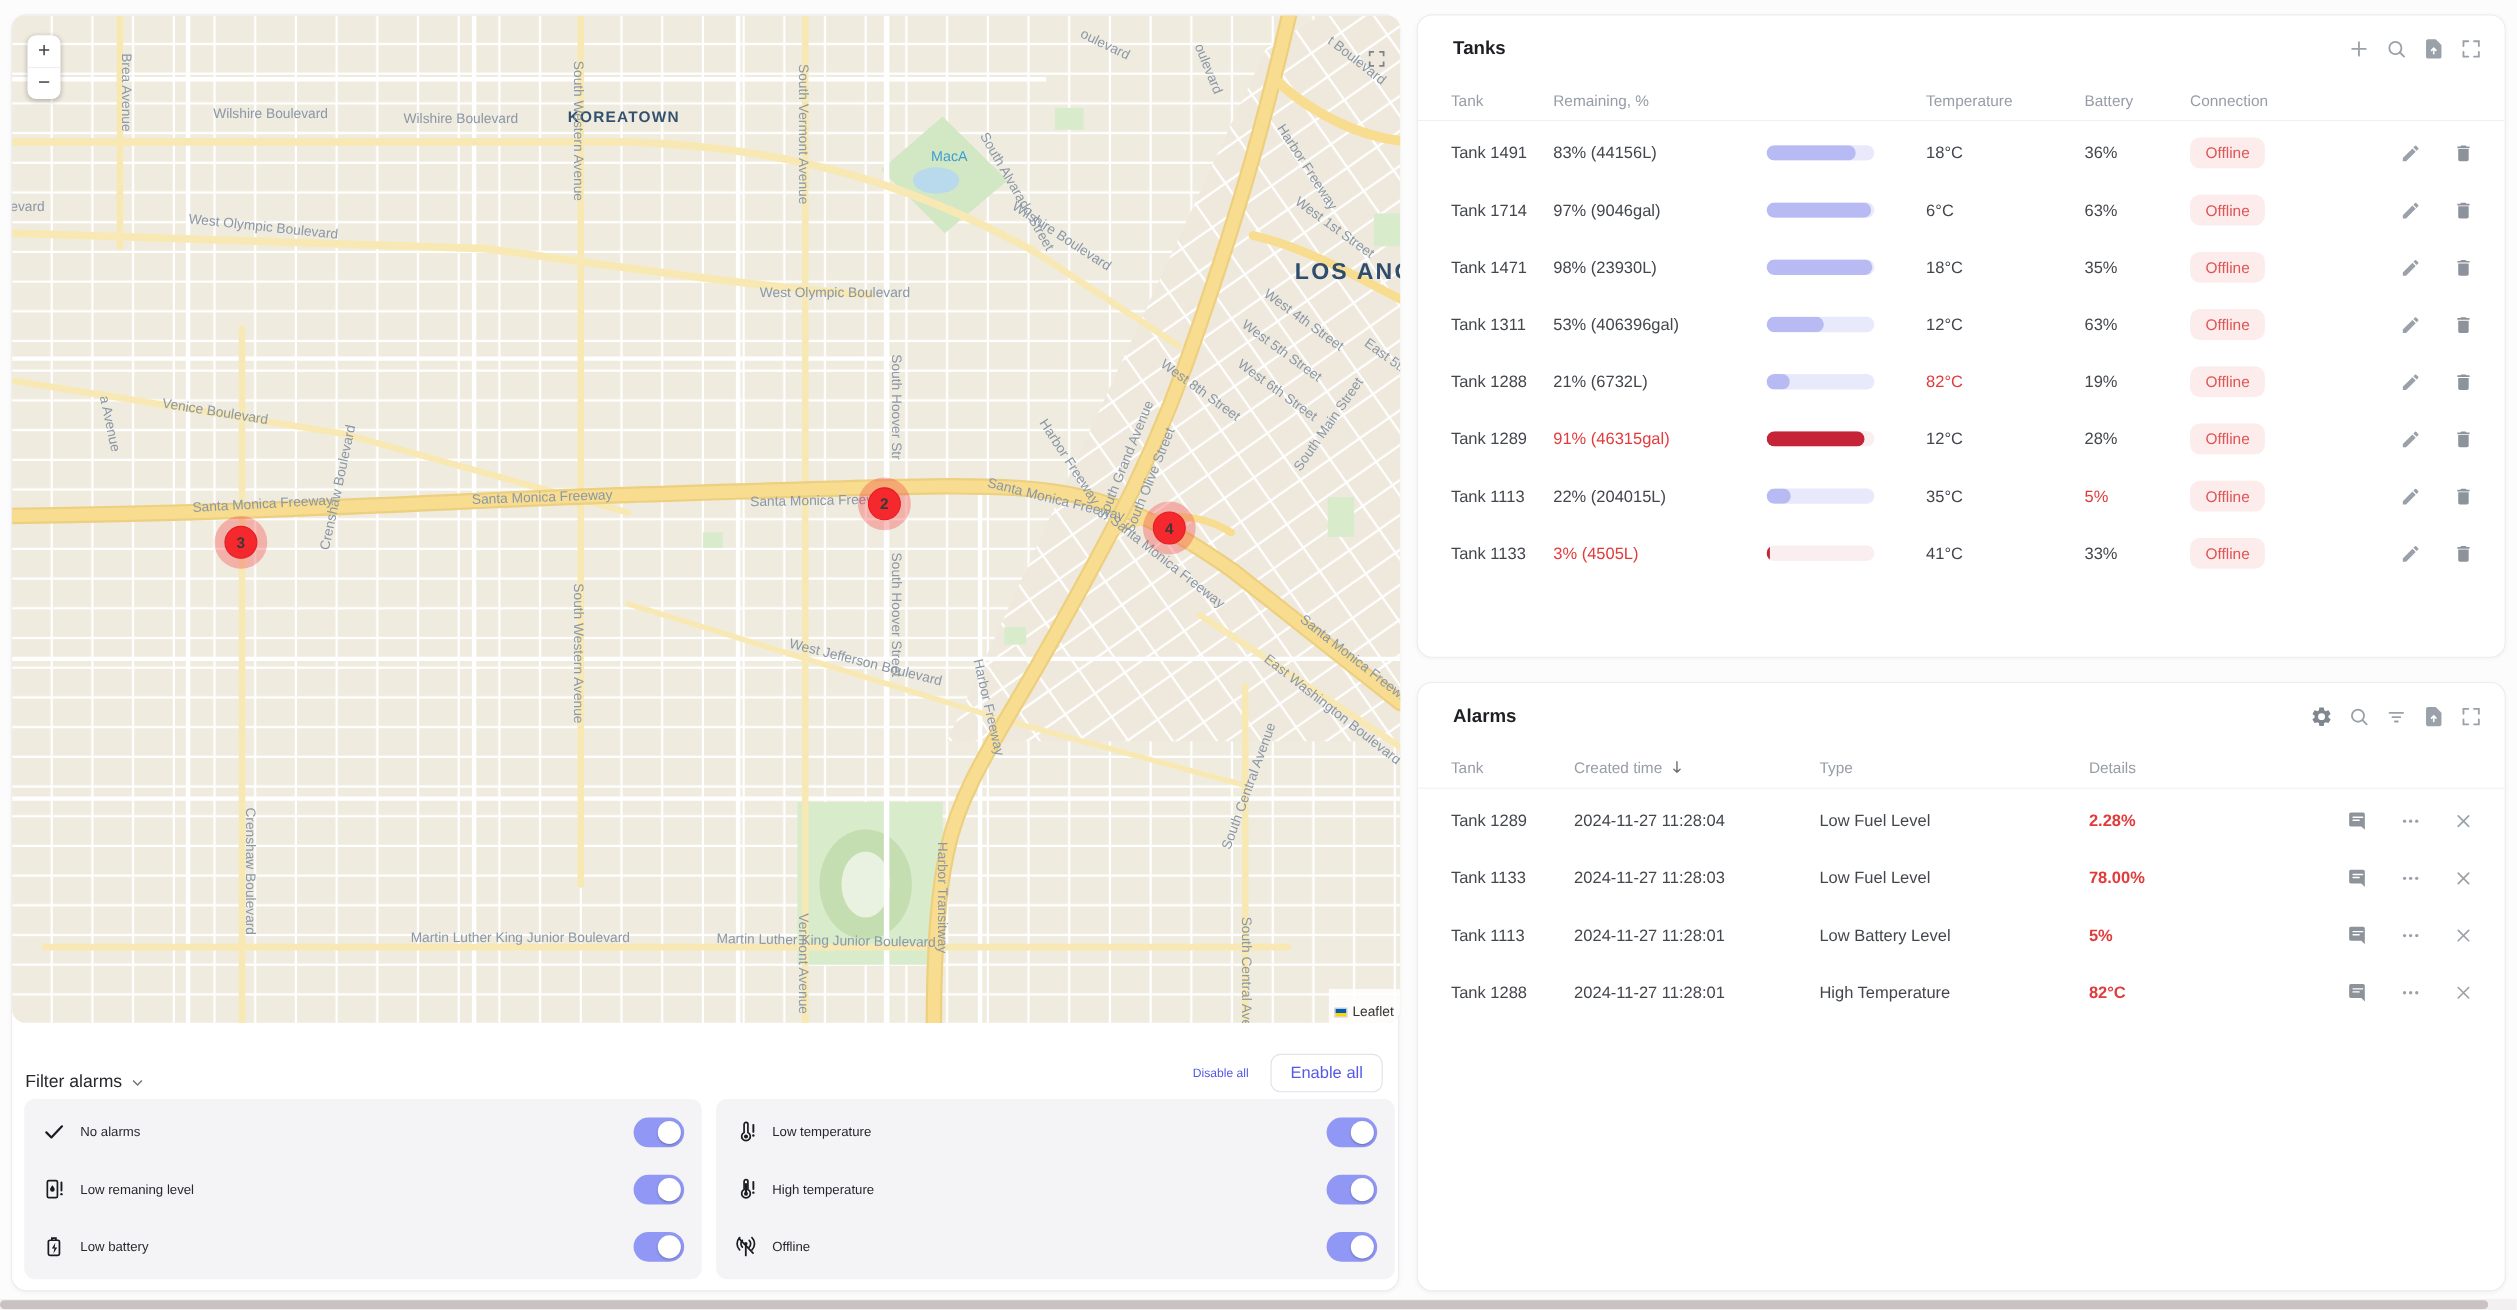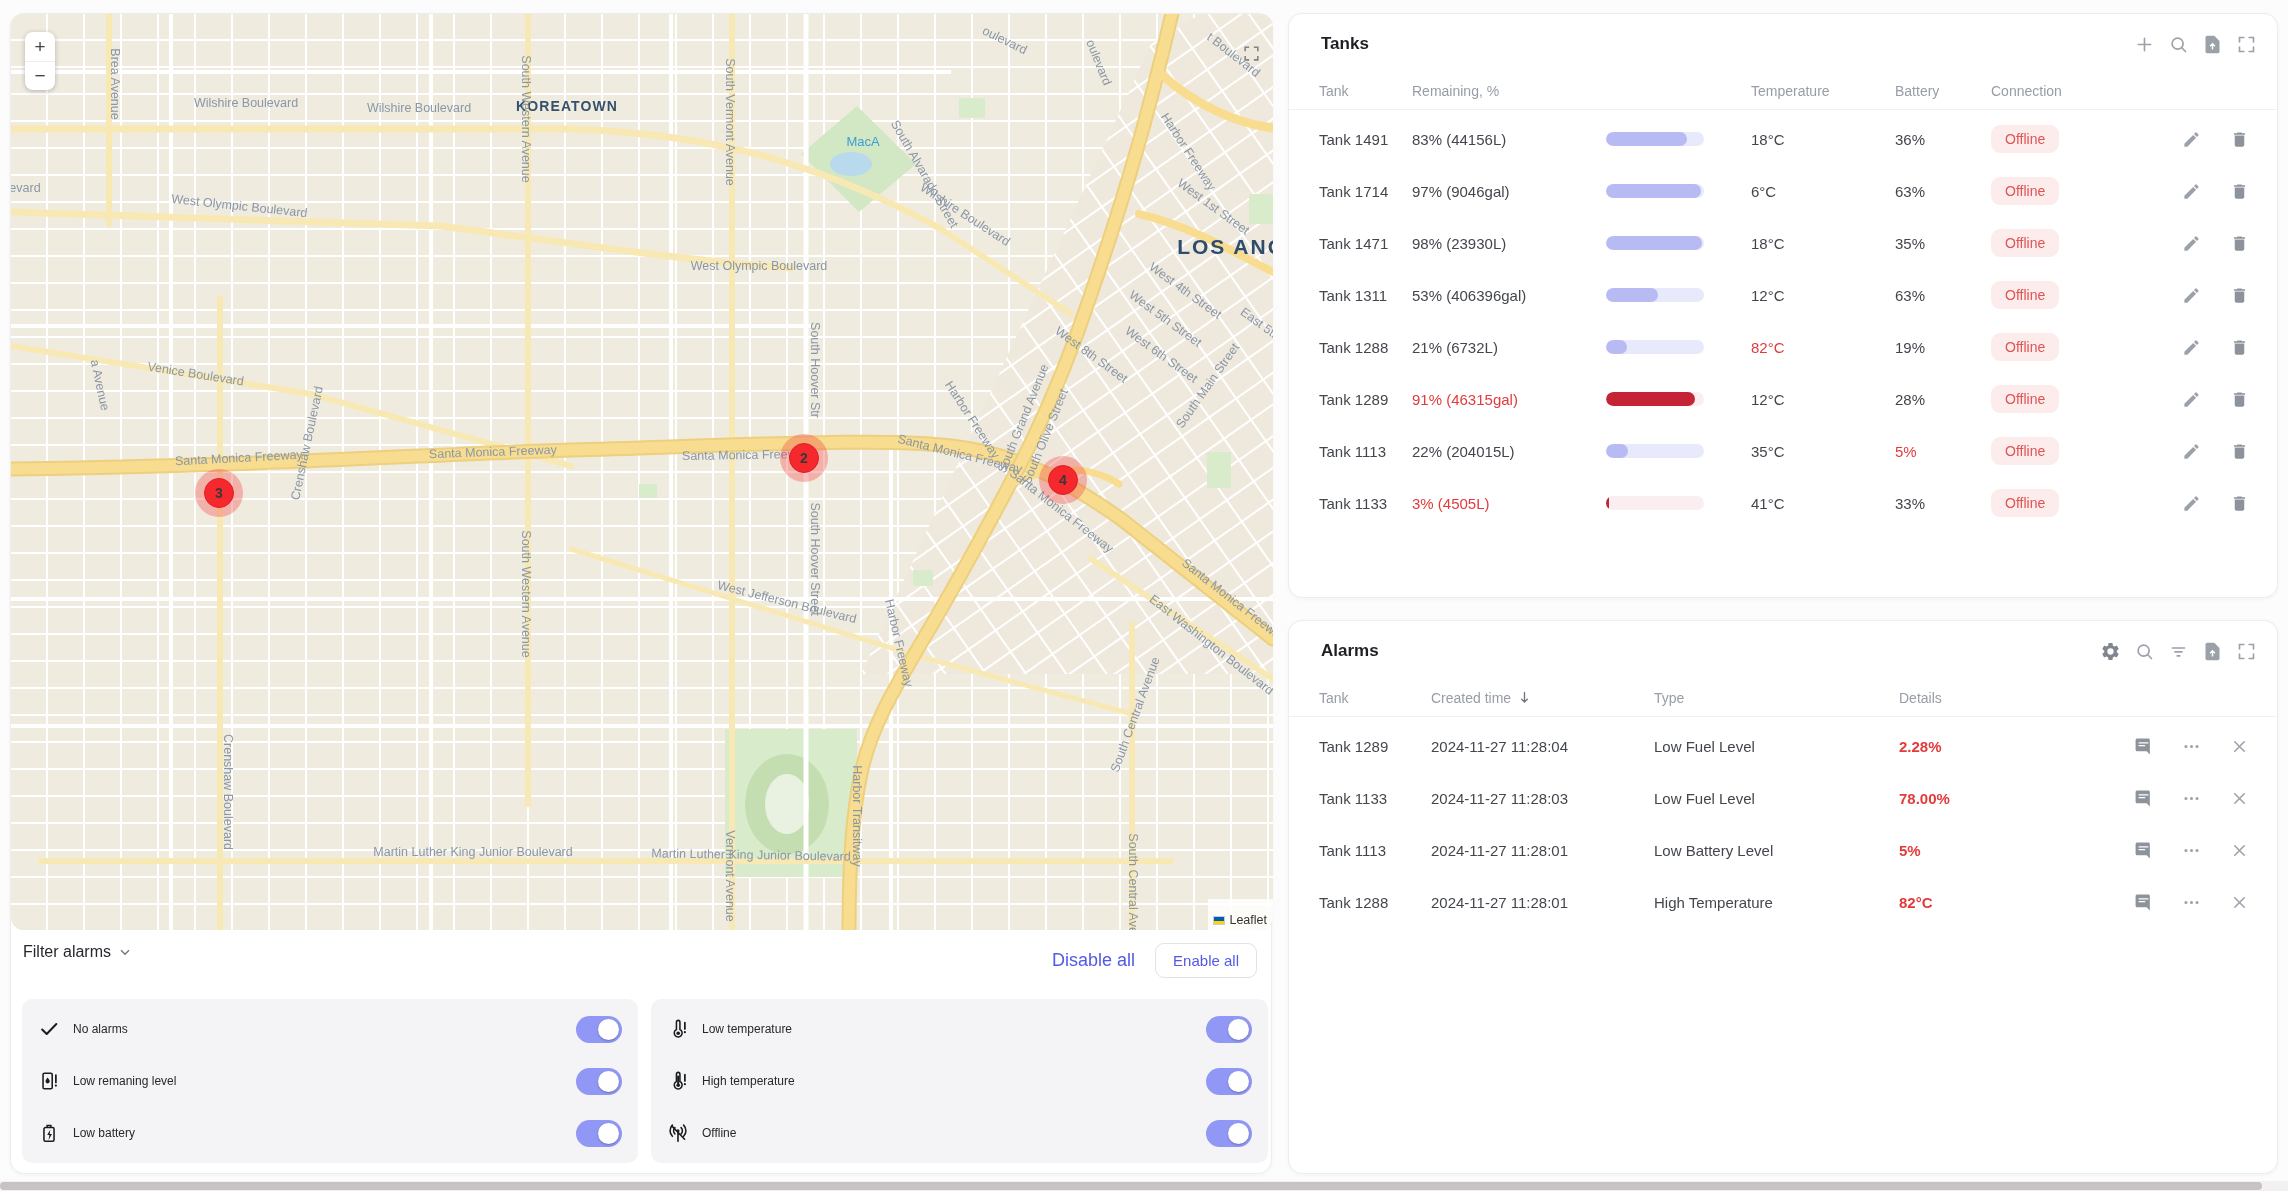--- a/index.html
+++ b/index.html
@@ -48,26 +48,26 @@
   .attrib {
     position:absolute; right:0; bottom:0; z-index:5;
     background:rgba(255,255,255,.82); padding:14px 6px 3px 5px;
     font-size:12.5px; color:#333; display:flex; align-items:center; gap:4px;
   }
   .flag { width:12px; height:9px; display:inline-block; border:0.5px solid #ccc;
     background:linear-gradient(#005BBB 50%, #FFD500 50%); }
   
   .filter-head {
     position:absolute; left:12px; right:14px; top:929px; height:50px;
-    display:flex; align-items:flex-start;
+    display:flex; align-items:flex-end;
   }
   .filter-title { display:flex; align-items:center; gap:6px; font-size:16px; color:#26282d; cursor:pointer; }
   .filter-title svg { color:#70757c; }
   .filter-actions { margin-left:auto; display:flex; align-items:center; gap:20px; }
-  .btn-text { color:#5359e6; font-size:18px; font-weight:500; cursor:pointer; }
+  .btn-text { color:#5359e6; font-size:11px; font-weight:500; cursor:pointer; }
   .btn-outline {
     color:#5359e6; font-size:15px; font-weight:500; cursor:pointer;
     border:1px solid #e2e2e8; border-radius:9px; padding:8px 17px; background:#fff;
   }
   .filter-grid {
     position:absolute; left:11px; top:985px; display:grid;
     grid-template-columns:616px 617px; gap:13px;
   }
   .filter-box { background:#f4f4f6; border-radius:10px; height:164px; padding:4px 0; }
   .filter-row { height:52px; display:flex; align-items:center; gap:13px; padding:0 16px; }

